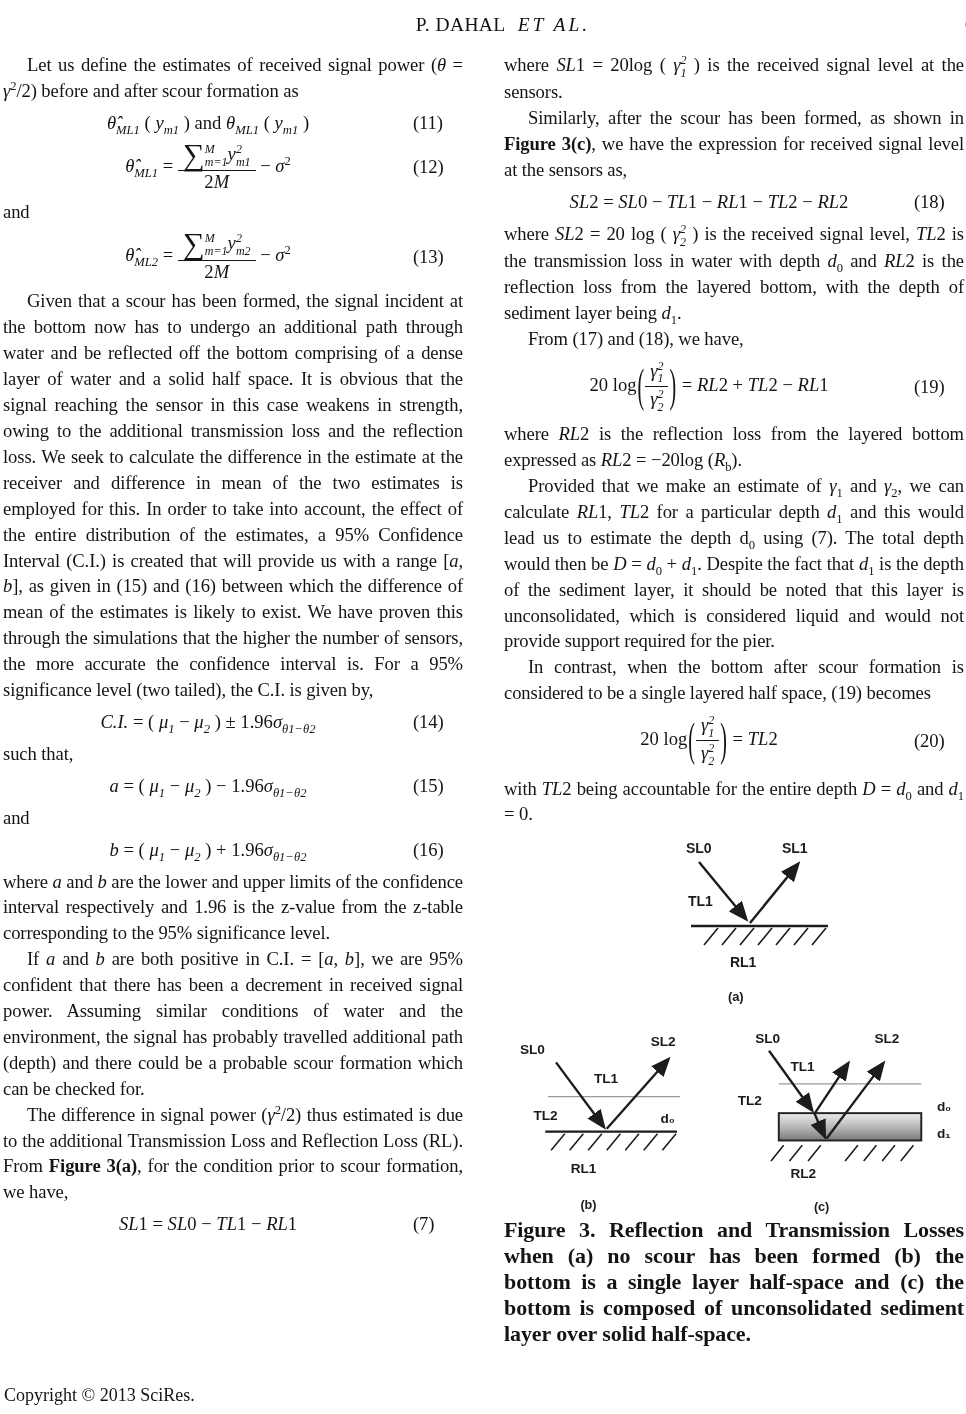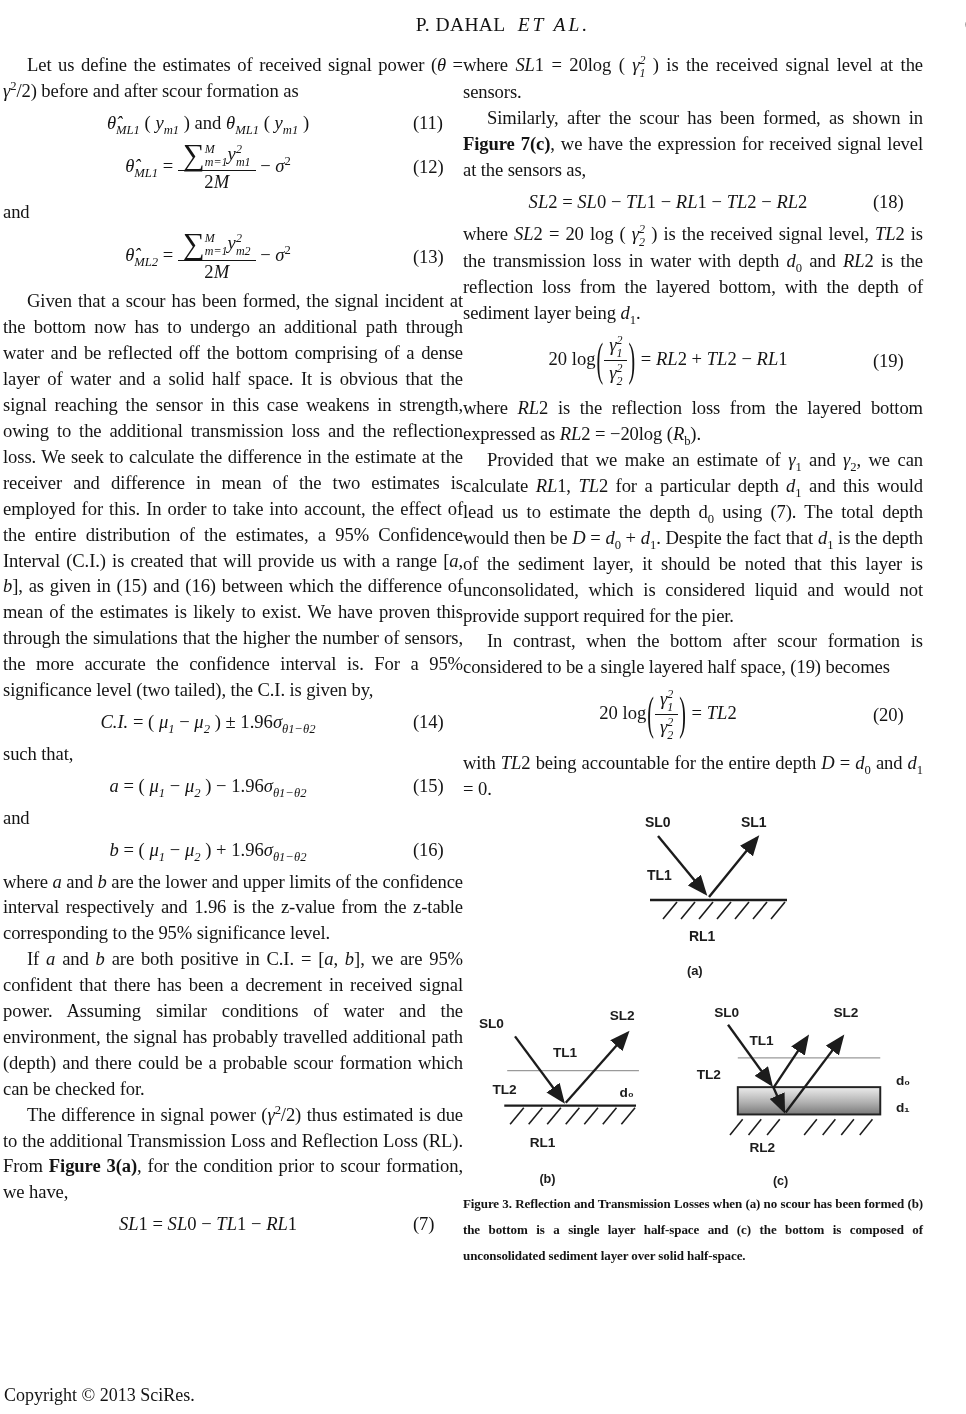--- a/index.html
+++ b/index.html
@@ -6,21 +6,21 @@
   .page{
     position:relative;width:966px;height:1414px;background:#fff;overflow:hidden;
     font-family:"Liberation Serif","DejaVu Serif",serif;color:#141414;padding-left:40px;
   }
   
   .header{position:absolute;top:14px;left:0;right:0;height:26px;font-size:19.5px;}
   .header .center{position:absolute;left:0;right:0;text-align:center;letter-spacing:.4px;}
   .header .etal{font-style:italic;margin-left:12px;letter-spacing:3px;}
   .header .pagenum{position:absolute;right:12px;top:0;}
   
-  .columns{position:absolute;top:52px;left:3px;display:flex;}
+  .columns{position:absolute;top:52px;left:3px;display:flex;gap:41px;}
   .col{width:460px;font-size:18.6px;line-height:25.9px;text-align:justify;letter-spacing:-0.1px;}
   .col p{margin:0;}
   .indent{text-indent:24px;}
   i{font-style:italic;}
   sub,sup{font-size:68%;line-height:0;}
   
   .eq{display:flex;align-items:center;margin:6px 0;}
   .eq-body{flex:1;text-align:center;letter-spacing:0;}
   .eq-body sub{font-style:italic;}
   .eq-num{width:50px;}
@@ -36,21 +36,21 @@
   .fig{margin-top:10px;}
   .fig-a{display:block;margin-left:142px;}
   .fig-row{display:flex;gap:4px;margin-top:12px;}
   .fig-b{margin-left:12px;}
   svg text{font-family:"Liberation Sans","DejaVu Sans",sans-serif;font-weight:bold;font-size:14px;fill:#1c1c1c;}
   svg text.tag{font-size:13px;}
   .ray{stroke:#1c1c1c;stroke-width:2.4;fill:none;}
   .surf{stroke:#1c1c1c;stroke-width:2.4;}
   .hatch{stroke:#1c1c1c;stroke-width:1.6;}
   .thinline{stroke:#9a9a9a;stroke-width:1.3;}
-  .caption{font-weight:bold;font-size:13px;line-height:26px;text-align:justify;margin-top:14px;}
+  .caption{font-weight:bold;font-size:22px;line-height:26px;text-align:justify;margin-top:14px;}
   
   .footer{position:absolute;bottom:8px;left:4px;right:10px;font-size:18px;}
   .footer .fright{float:right;font-style:italic;font-weight:bold;}
 </style>
 </head>
 <body>
 
 <div class="page">
 
   <div class="header">
@@ -96,26 +96,27 @@
       <p class="indent">If <i>a</i> and <i>b</i> are both positive in C.I. = [<i>a</i>, <i>b</i>], we are 95% confident that there has been a decrement in received signal power. Assuming similar conditions of water and the environment, the signal has probably travelled additional path (depth) and there could be a probable scour formation which can be checked for.</p>
       <p class="indent">The difference in signal power (<i>γ</i><sup>2</sup>/2) thus estimated is due to the additional Transmission Loss and Reflection Loss (RL). From <b>Figure 3(a)</b>, for the condition prior to scour formation, we have,</p>
       <div class="eq">
         <span class="eq-body"><i>SL</i>1 = <i>SL</i>0 − <i>TL</i>1 − <i>RL</i>1</span>
         <span class="eq-num">(7)</span>
       </div>
     </div>
 
     <div class="col">
       <p>where <i>SL</i>1 = 20log ( <i>γ</i><span class="stack"><span>2</span><span>1</span></span> ) is the received signal level at the sensors.</p>
-      <p class="indent">Similarly, after the scour has been formed, as shown in <b>Figure 7(c)</b>, we have the expression for received signal level at the sensors as,</p>
+      <p class="indent">Similarly, after the scour has been formed, as shown in <b>Figure 3(c)</b>, we have the expression for received signal level at the sensors as,</p>
       <div class="eq">
         <span class="eq-body"><i>SL</i>2 = <i>SL</i>0 − <i>TL</i>1 − <i>RL</i>1 − <i>TL</i>2 − <i>RL</i>2</span>
         <span class="eq-num">(18)</span>
       </div>
       <p>where <i>SL</i>2 = 20 log ( <i>γ</i><span class="stack"><span>2</span><span>2</span></span> ) is the received signal level, <i>TL</i>2 is the transmission loss in water with depth <i>d</i><sub>0</sub> and <i>RL</i>2 is the reflection loss from the layered bottom, with the depth of sediment layer being <i>d</i><sub>1</sub>.</p>
+      <p class="indent">From (17) and (18), we have,</p>
       <div class="eq eq-sp">
         <span class="eq-body">20 log<span class="lp">(</span><span class="frac"><span class="num"><i>γ</i><span class="stack"><span>2</span><span>1</span></span></span><span class="den"><i>γ</i><span class="stack"><span>2</span><span>2</span></span></span></span><span class="rp">)</span> = <i>RL</i>2 + <i>TL</i>2 − <i>RL</i>1</span>
         <span class="eq-num">(19)</span>
       </div>
       <p>where <i>RL</i>2 is the reflection loss from the layered bottom expressed as <i>RL</i>2 = −20log (<i>R</i><sub>b</sub>).</p>
       <p class="indent">Provided that we make an estimate of <i>γ</i><sub>1</sub> and <i>γ</i><sub>2</sub>, we can calculate <i>RL</i>1, <i>TL</i>2 for a particular depth <i>d</i><sub>1</sub> and this would lead us to estimate the depth d<sub>0</sub> using (7). The total depth would then be <i>D</i> = <i>d</i><sub>0</sub> + <i>d</i><sub>1</sub>. Despite the fact that <i>d</i><sub>1</sub> is the depth of the sediment layer, it should be noted that this layer is unconsolidated, which is considered liquid and would not provide support required for the pier.</p>
       <p class="indent">In contrast, when the bottom after scour formation is considered to be a single layered half space, (19) becomes</p>
       <div class="eq eq-sp">
         <span class="eq-body">20 log<span class="lp">(</span><span class="frac"><span class="num"><i>γ</i><span class="stack"><span>2</span><span>1</span></span></span><span class="den"><i>γ</i><span class="stack"><span>2</span><span>2</span></span></span></span><span class="rp">)</span> = <i>TL</i>2</span>
         <span class="eq-num">(20)</span>

